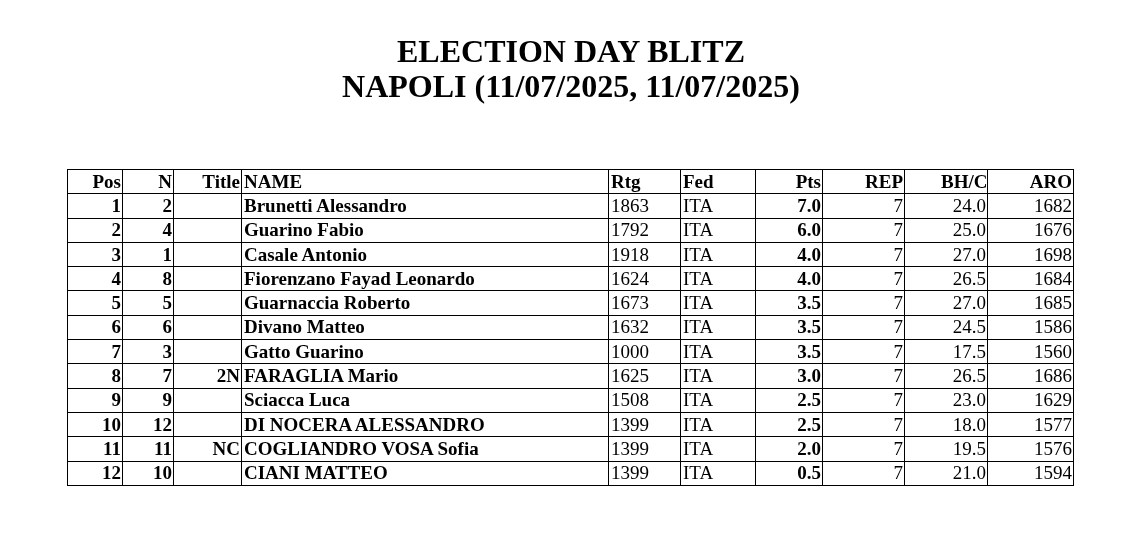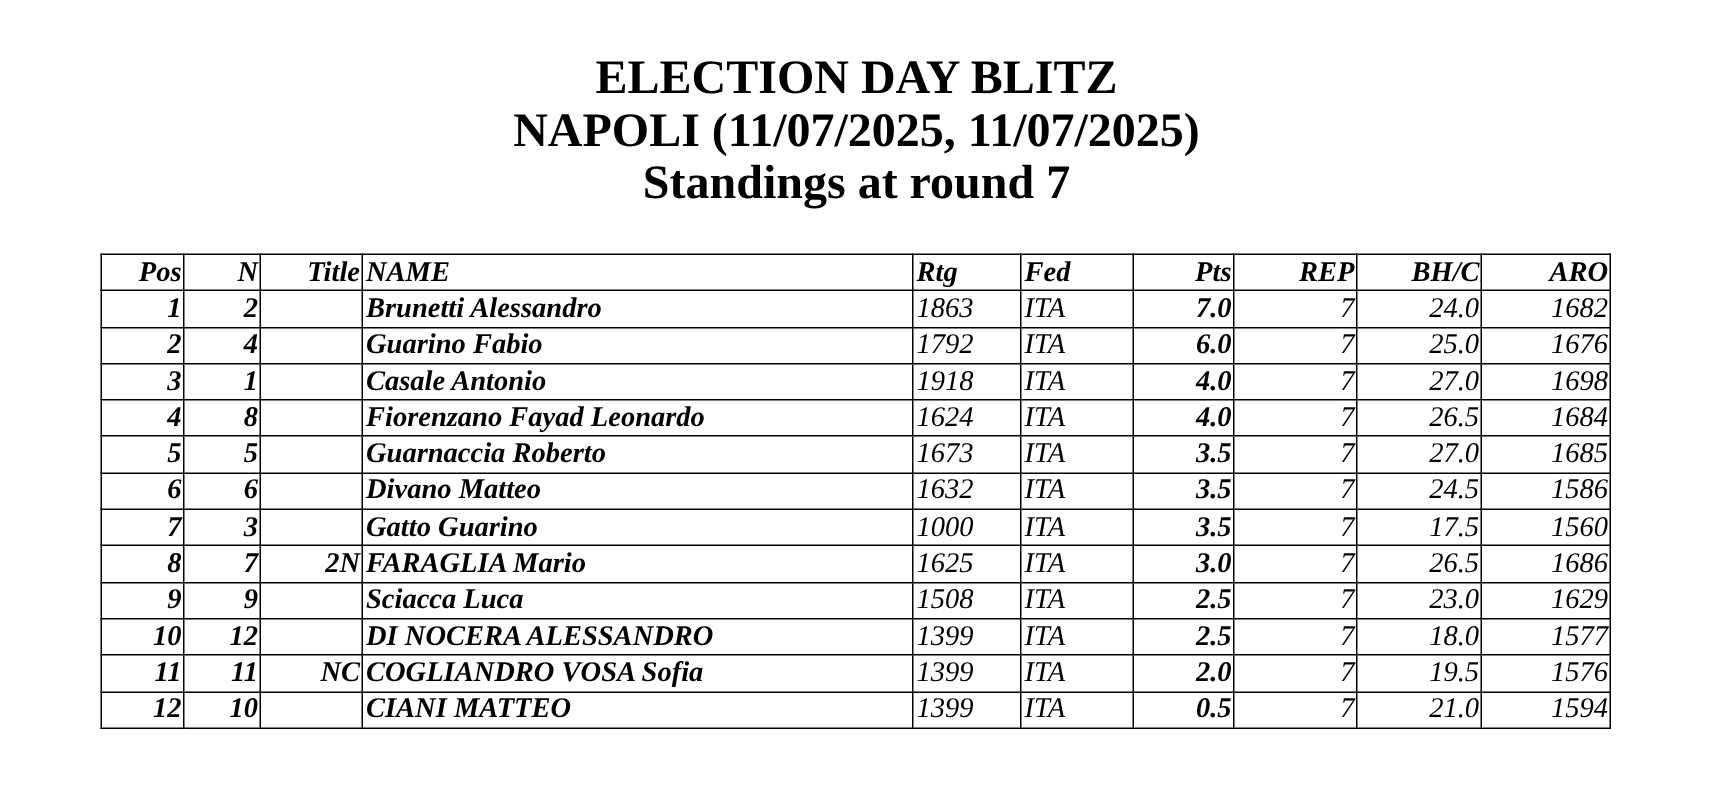--- a/index.html
+++ b/index.html
@@ -1,41 +1,40 @@
 <!DOCTYPE html>
 <html><head>
 <meta charset="utf-8">
 <style>
   html, body { margin: 0; padding: 0; background: #ffffff; }
   body { width: 1142px; height: 536px; position: relative; overflow: hidden;
          font-family: "Liberation Serif", "DejaVu Serif", serif; color: #000; }
   .titles { position: absolute; left: 0; top: 34px; width: 1142px; text-align: center; }
   .titles div { font-weight: bold; font-size: 32px; line-height: 35px; }
   table { position: absolute; left: 67px; top: 169px; border-collapse: collapse;
-          table-layout: fixed; width: 1006px; font-style: italic; }
+          table-layout: fixed; width: 1006px; }
   th, td { border: 1px solid #000; padding: 0 1px 0 2px; height: 23.3px; line-height: 22px;
            font-size: 19px; white-space: nowrap; overflow: hidden; }
   th { font-weight: bold; }
   tr { border-top: 1px solid #000; }
   td.pos, td.n, th.pos, th.n { text-align: right; font-weight: bold; }
   td.title, th.title { text-align: right; font-weight: bold; }
   td.name, th.name { text-align: left; font-weight: bold; }
   td.rtg, th.rtg, td.fed, th.fed { text-align: left; }
   th.rtg, th.fed { font-weight: bold; }
   td.pts, th.pts { text-align: right; font-weight: bold; }
   td.rep, th.rep, td.bh, th.bh, td.aro, th.aro { text-align: right; padding-left: 36px; }
   td.rep, td.bh, td.aro, td.rtg, td.fed { font-weight: normal; }
 </style>
 </head>
 <body>
 
 <div class="titles">
   <div>ELECTION DAY BLITZ</div>
   <div>NAPOLI (11/07/2025, 11/07/2025)</div>
-  <div>Standings at round 7</div>
 </div>
 
 <table>
   <colgroup>
     <col style="width:55px">
       <col style="width:51px">
       <col style="width:68px">
       <col style="width:367px">
     <col style="width:72px">
       <col style="width:75px">

